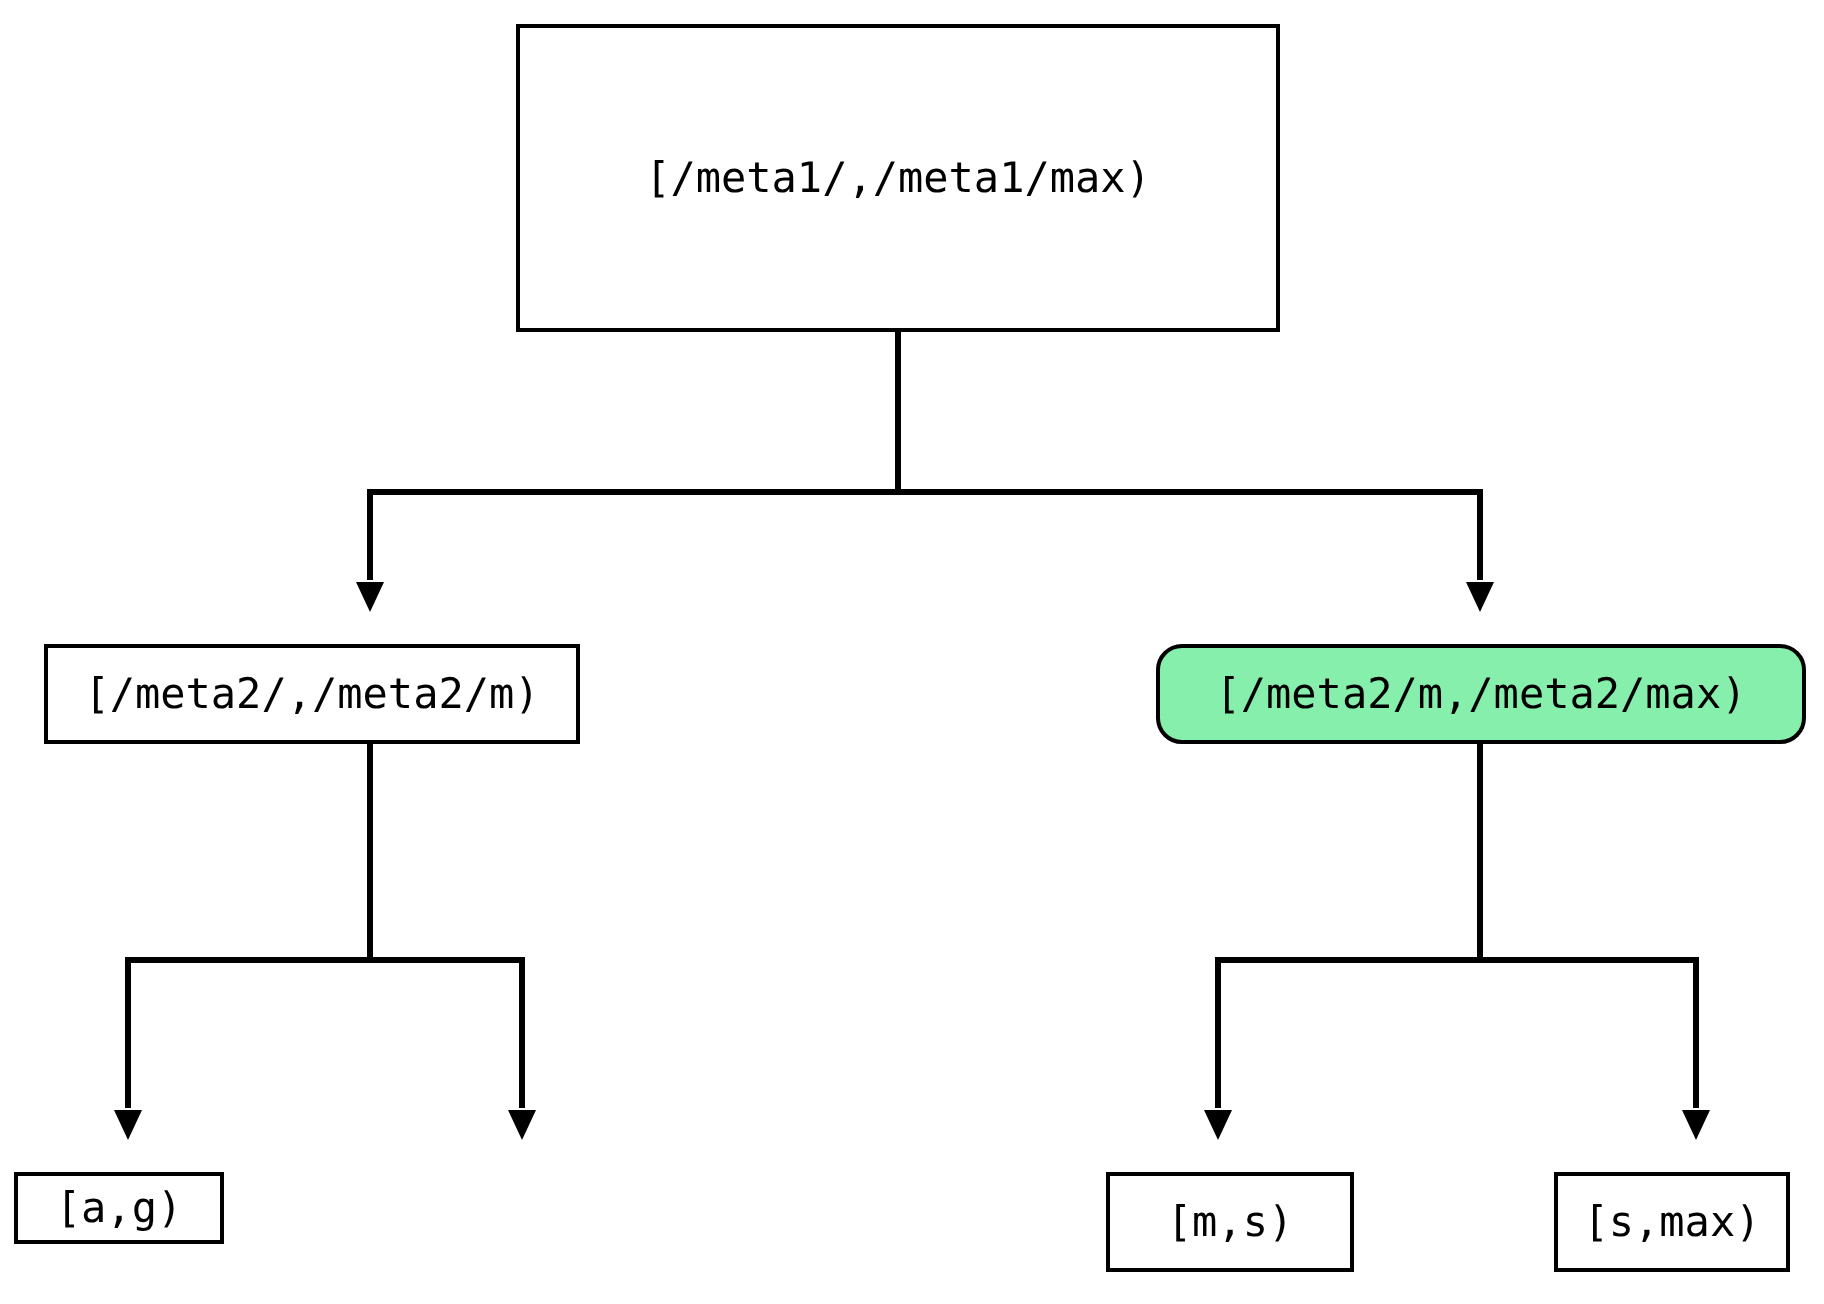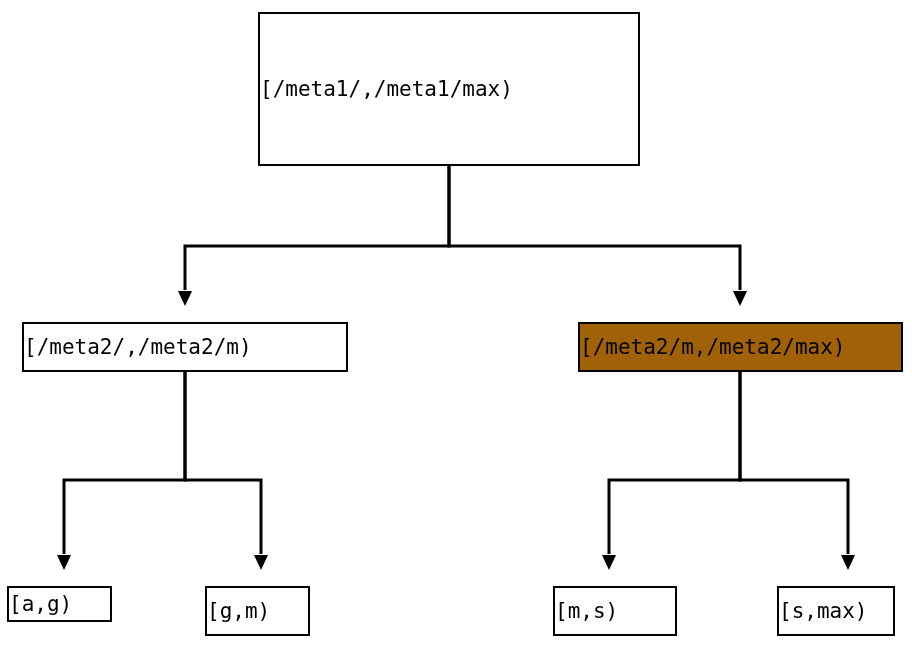--- a/index.html
+++ b/index.html
@@ -25,21 +25,21 @@
     height: 652px;
     display: block;
   }
   .node-box {
     position: absolute;
     box-sizing: border-box;
     border: 2px solid #000000;
     background: #ffffff;
     display: flex;
     align-items: center;
-    justify-content: flex-start;
+    justify-content: center;
     color: #000000;
     white-space: pre;
   }
   .node-label {
     display: block;
     line-height: 1;
     letter-spacing: 0px;
     color: #000000;
   }
   .node-root .node-label { font-size: 21px; }
@@ -82,35 +82,32 @@
       <path d="M 740 372 L 740 480 L 848 480 L 848 554" fill="none" stroke="#000000" stroke-width="3"></path>
       <polygon points="841,555 855,555 848,570" fill="#000000" stroke="none"></polygon>
     </g>
 
   </svg>
 
   <div class="node-box node-root" style="left: 258px; top: 12px; width: 382px; height: 154px; border-color: rgb(0, 0, 0); background: rgb(255, 255, 255); color: rgb(0, 0, 0);">
     <span class="node-label">[/meta1/,/meta1/max)</span>
   </div>
 
-  <div class="node-box node-mid" style="left: 22px; top: 322px; width: 326px; height: 50px; border-color: rgb(0, 0, 0); background: rgb(255, 255, 255); color: rgb(0, 0, 0);">
+  <div class="node-box node-mid" style="left: 22px; top: 322px; width: 268px; height: 50px; border-color: rgb(0, 0, 0); background: rgb(255, 255, 255); color: rgb(0, 0, 0);">
     <span class="node-label">[/meta2/,/meta2/m)</span>
   </div>
 
-  <div class="node-box node-mid" style="left: 578px; top: 322px; width: 325px; height: 50px; border-color: rgb(0, 0, 0); background: #a16207; color: rgb(0, 0, 0);">
+  <div class="node-box node-mid" style="left: 578px; top: 322px; width: 325px; height: 50px; border-color: rgb(0, 0, 0); background: #86efac; color: rgb(0, 0, 0); border-radius: 13px;">
     <span class="node-label">[/meta2/m,/meta2/max)</span>
   </div>
 
   <div class="node-box node-leaf" style="left: 7px; top: 586px; width: 105px; height: 36px; border-color: rgb(0, 0, 0); background: rgb(255, 255, 255); color: rgb(0, 0, 0);">
     <span class="node-label">[a,g)</span>
   </div>
 
-  <div class="node-box node-leaf" style="left: 205px; top: 586px; width: 105px; height: 50px; border-color: rgb(0, 0, 0); background: rgb(255, 255, 255); color: rgb(0, 0, 0);">
-    <span class="node-label">[g,m)</span>
-  </div>
 
   <div class="node-box node-leaf" style="left: 553px; top: 586px; width: 124px; height: 50px; border-color: rgb(0, 0, 0); background: rgb(255, 255, 255); color: rgb(0, 0, 0);">
     <span class="node-label">[m,s)</span>
   </div>
 
   <div class="node-box node-leaf" style="left: 777px; top: 586px; width: 118px; height: 50px; border-color: rgb(0, 0, 0); background: rgb(255, 255, 255); color: rgb(0, 0, 0);">
     <span class="node-label">[s,max)</span>
   </div>
 
 </div>

